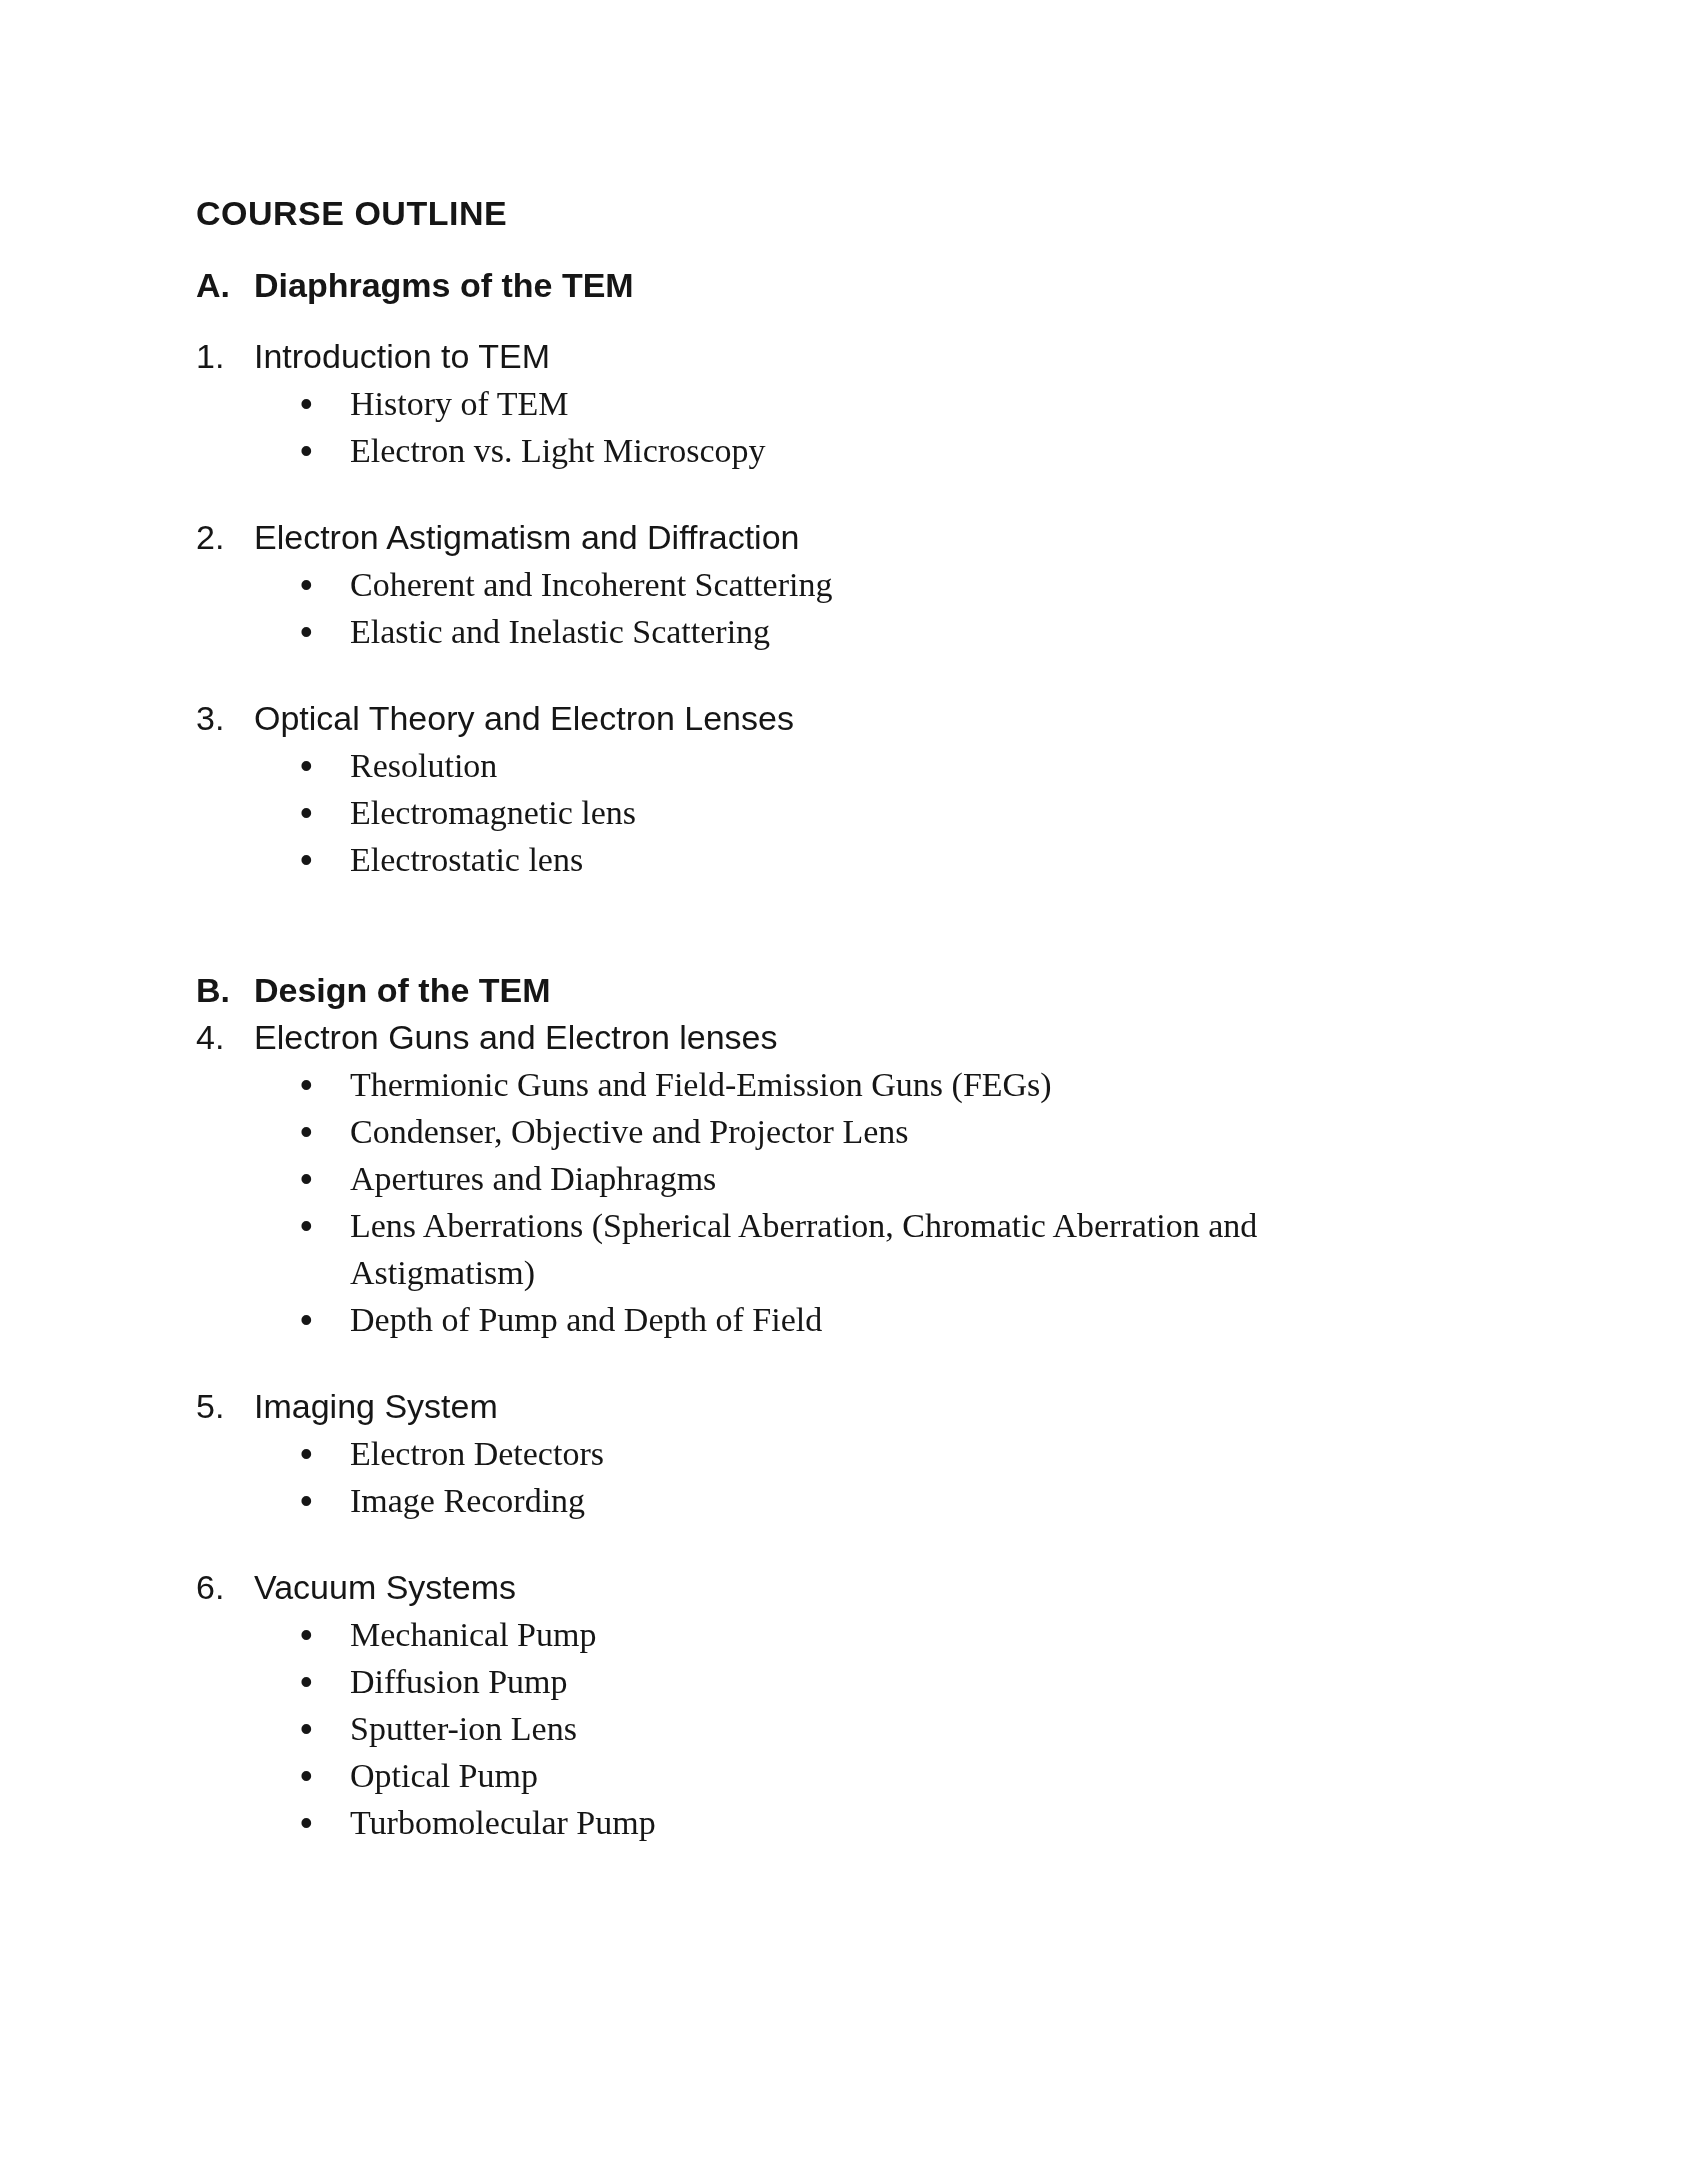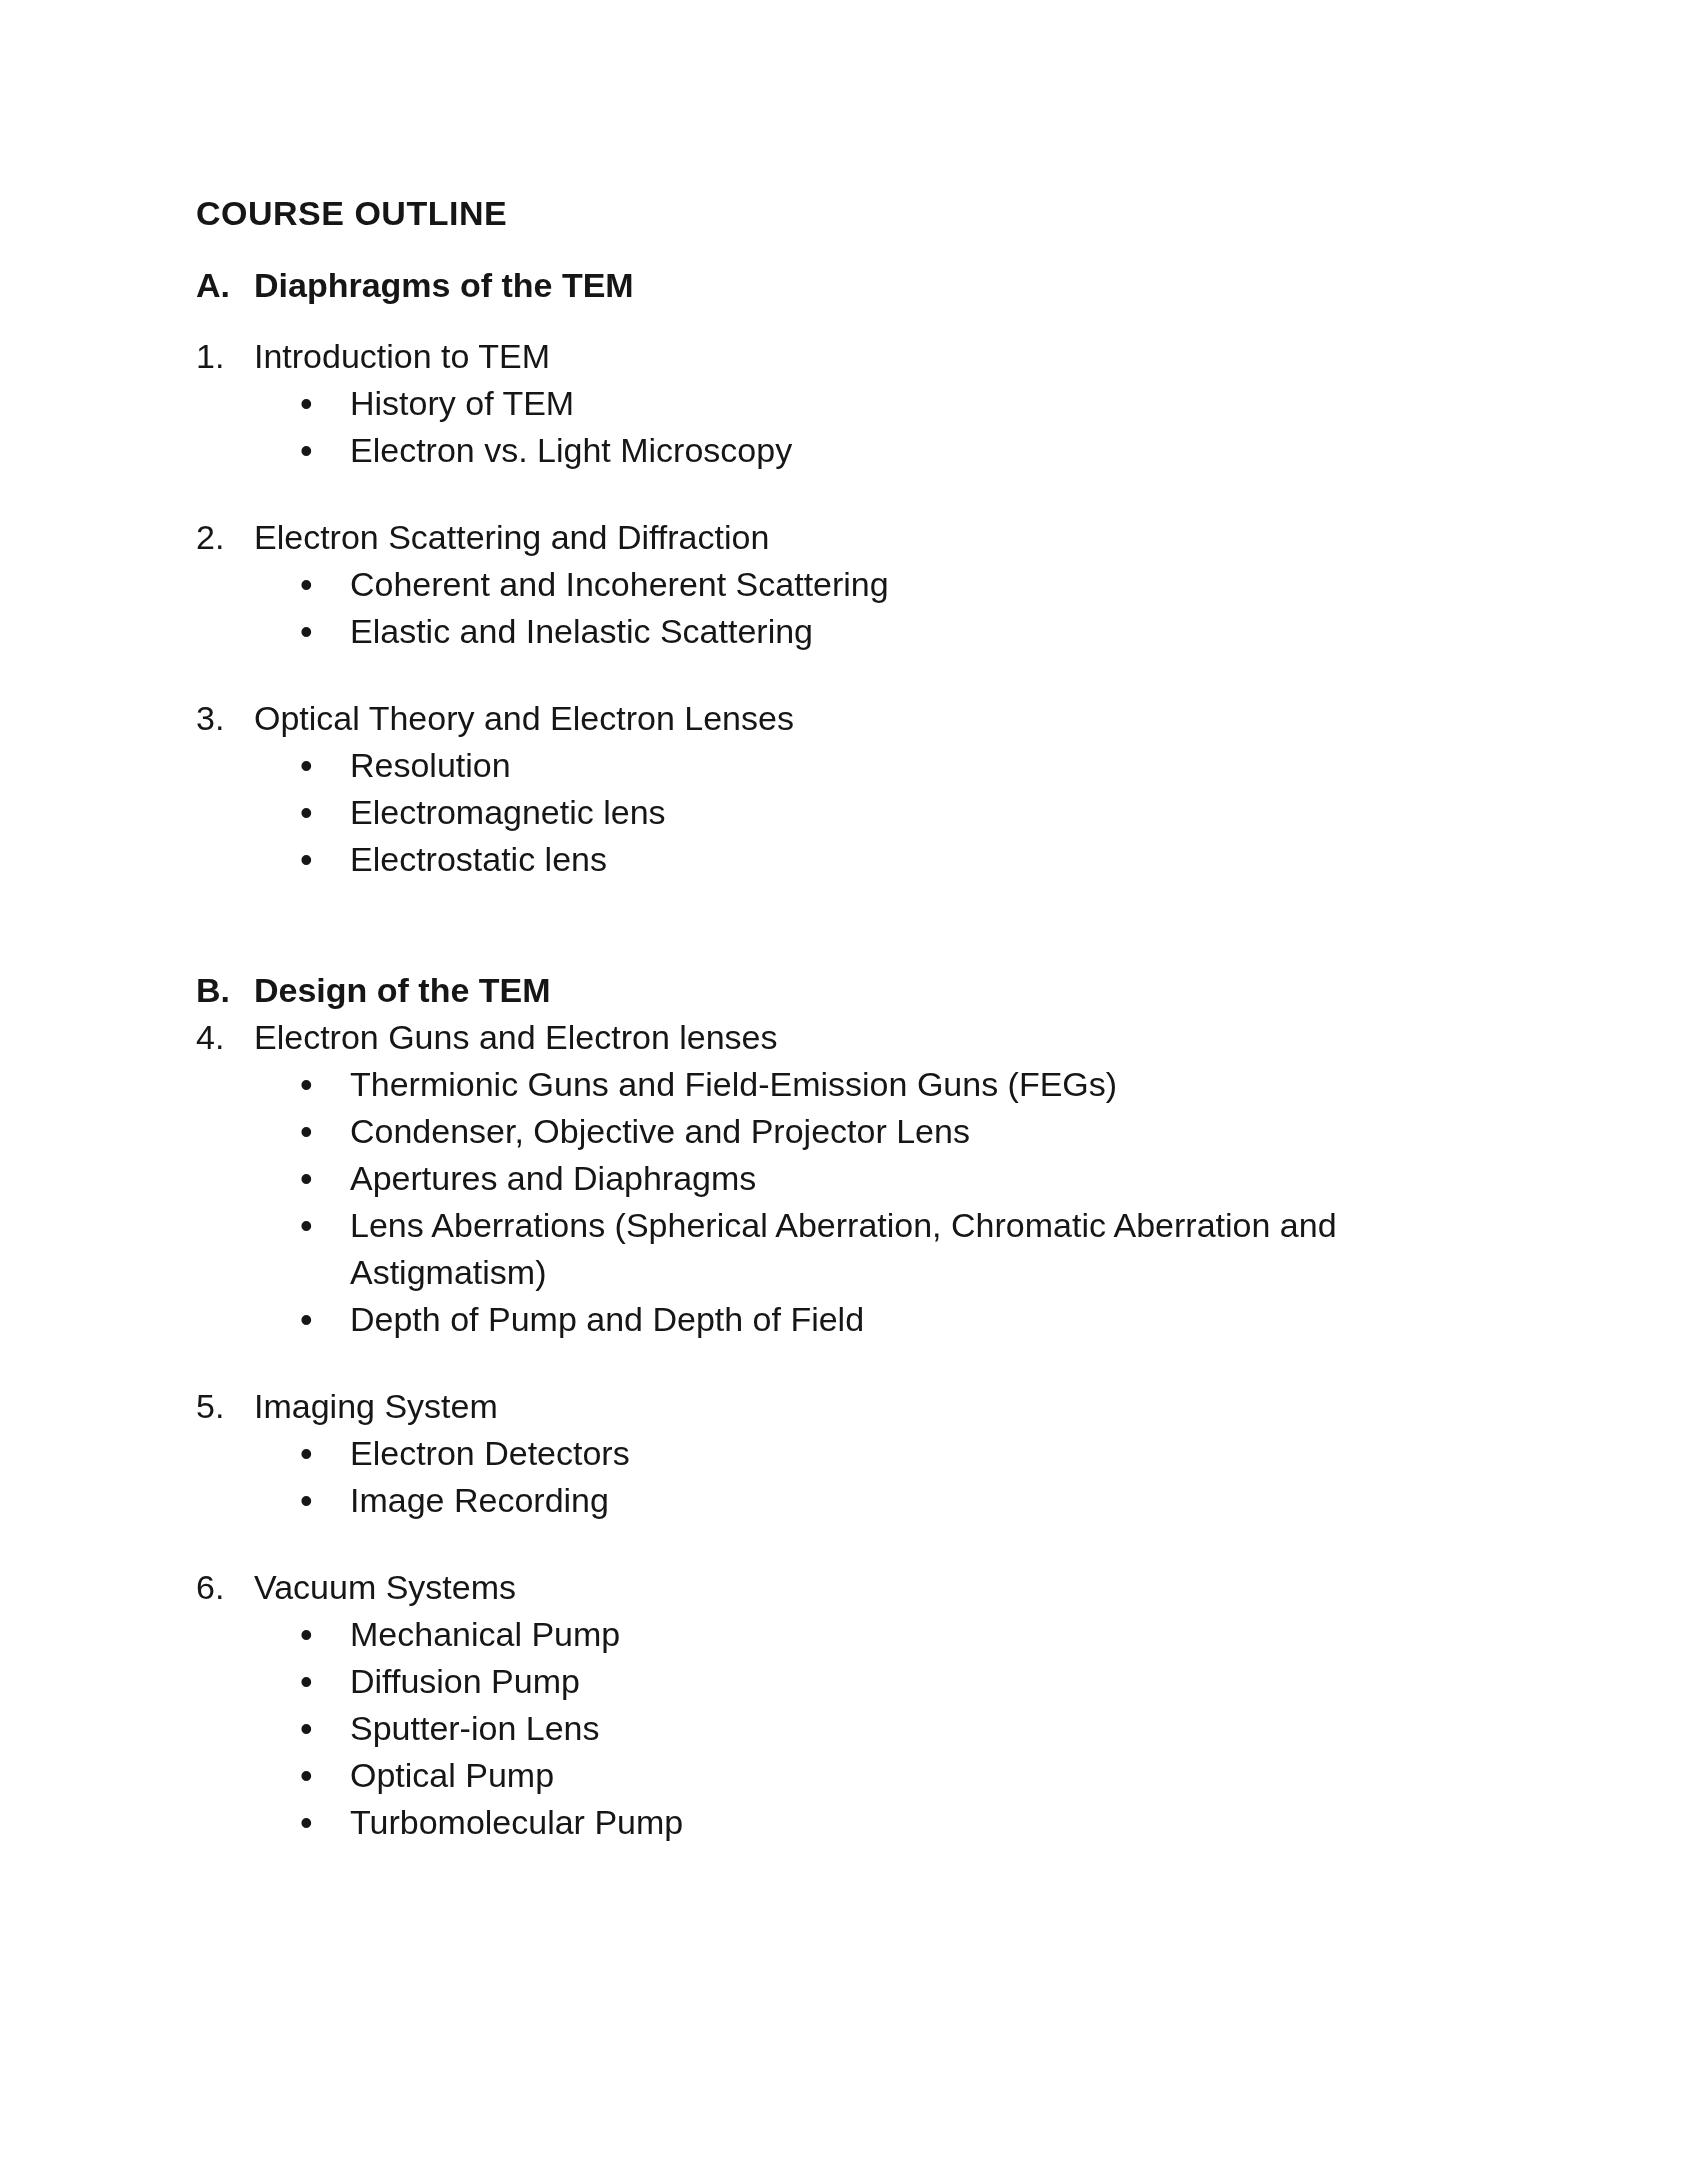--- a/index.html
+++ b/index.html
@@ -45,20 +45,21 @@
     display: flex;
     padding-left: 104px;
   }
   .dot {
     flex: none;
     width: 50px;
     font-size: 36px;
   }
   .bullet-text {
     max-width: 1010px;
+    font-family: Liberation Serif, serif;
   }
 </style>
 </head>
 <body>
 
 <div class="page">
   <div class="content">
 
     <div class="doc-title">COURSE OUTLINE</div>
 
@@ -78,21 +79,21 @@
       </div>
       <div class="bullet">
         <span class="dot">•</span>
         <span class="bullet-text">Electron vs. Light Microscopy</span>
       </div>
     </div>
 
     <div class="topic">
       <div class="topic-head">
         <span class="marker">2.</span>
-        <span>Electron Scattering and Diffraction</span>
+        <span>Electron Astigmatism and Diffraction</span>
       </div>
       <div class="bullet">
         <span class="dot">•</span>
         <span class="bullet-text">Coherent and Incoherent Scattering</span>
       </div>
       <div class="bullet">
         <span class="dot">•</span>
         <span class="bullet-text">Elastic and Inelastic Scattering</span>
       </div>
     </div>

